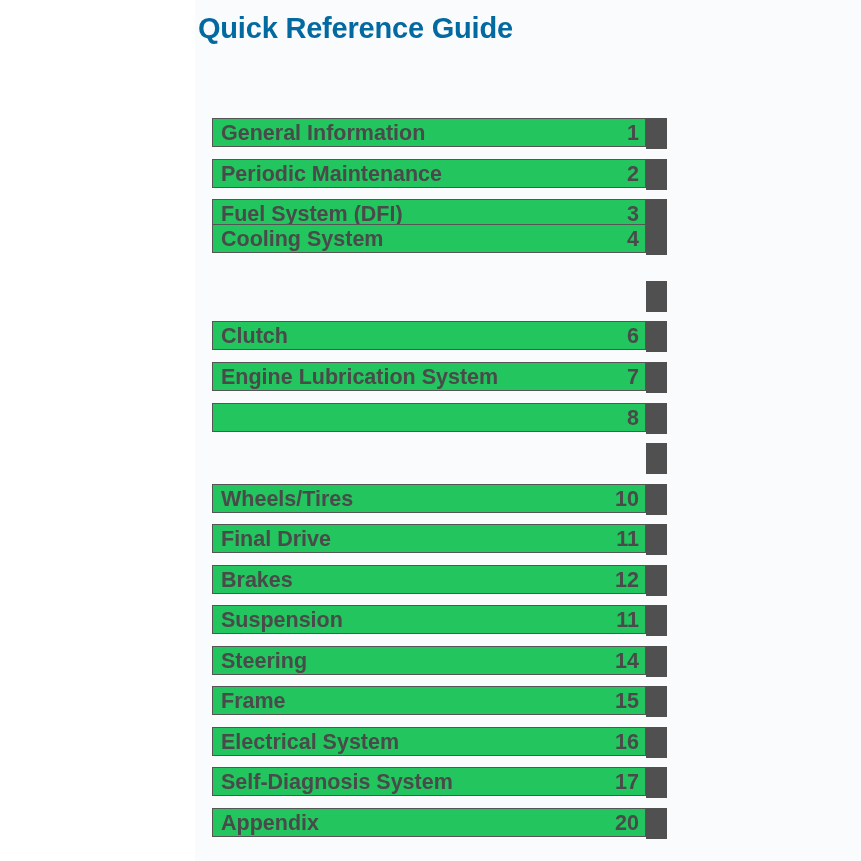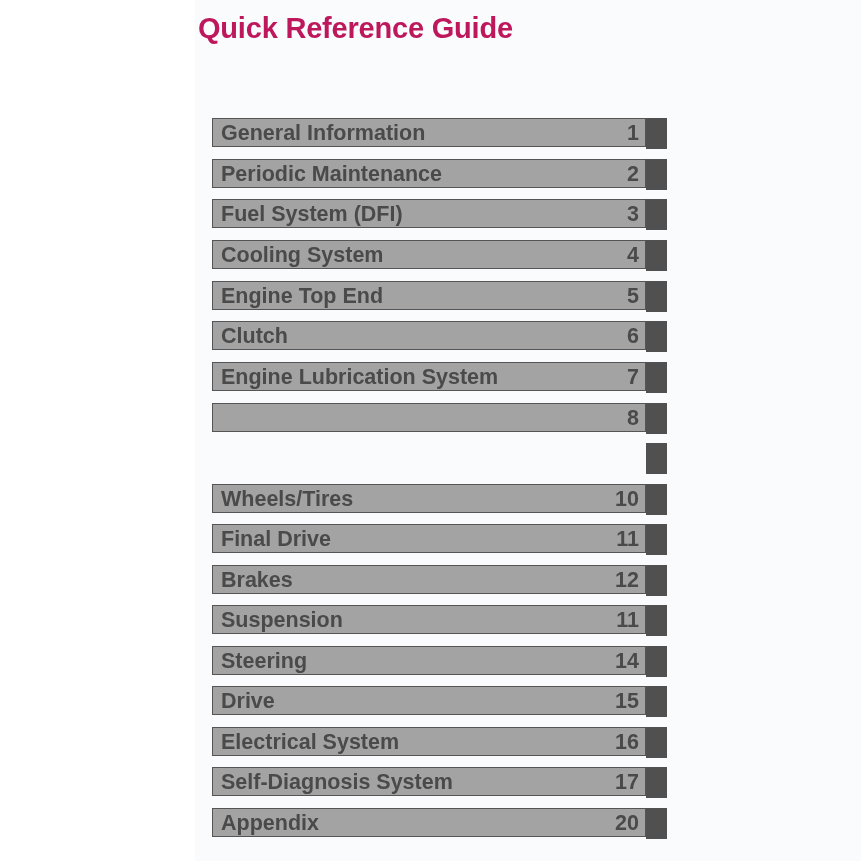--- a/index.html
+++ b/index.html
@@ -1,23 +1,23 @@
 <!DOCTYPE html>
 <html><head>
 <meta charset="utf-8">
 <style>
   html, body { margin:0; padding:0; }
   body { width:861px; height:861px; background:#ffffff; position:relative; overflow:hidden;
          font-family:"Liberation Sans", sans-serif; }
   .page { position:absolute; left:195px; top:0; width:666px; height:861px; background:#fafbfd; }
-  .title { position:absolute; left:198px; top:12px; font-size:29px; font-weight:bold; color:#be185d;
+  .title { position:absolute; left:198px; top:12px; font-size:29px; font-weight:bold; color:#0369a1;
            letter-spacing:-0.2px; white-space:nowrap; }
   .row { position:absolute; left:212px; width:455px; height:31px; }
   .box { position:absolute; left:0; top:0; width:432px; height:27px; border:1.5px solid #555;
-         background:#a3a3a3; }
+         background:#22c55e; }
   .label { position:absolute; left:8px; top:1px; font-size:21.5px; font-weight:bold; color:#4a4a4a;
            white-space:nowrap; line-height:27px; }
   .num { position:absolute; right:6px; top:1px; font-size:21.5px; font-weight:bold; color:#4a4a4a;
          line-height:27px; }
   .tab { position:absolute; left:434px; top:0; width:21px; height:31px; background:#505050; }
 </style>
 </head>
 <body>
 
 <div class="page"></div>
@@ -38,32 +38,28 @@
       </div>
       <div class="tab"></div>
     </div>
   <div class="row" style="top:199px">
       <div class="box">
         <span class="label">Fuel System (DFI)</span>
         <span class="num">3</span>
       </div>
       <div class="tab"></div>
     </div>
-  <div class="row" style="top:240px">
+  <div class="row" style="top:224px">
       <div class="box">
         <span class="label">Cooling System</span>
         <span class="num">4</span>
       </div>
       <div class="tab"></div>
     </div>
   <div class="row" style="top:281px">
-      <div class="box">
-        <span class="label">Engine Top End</span>
-        <span class="num">5</span>
-      </div>
       <div class="tab"></div>
     </div>
   <div class="row" style="top:321px">
       <div class="box">
         <span class="label">Clutch</span>
         <span class="num">6</span>
       </div>
       <div class="tab"></div>
     </div>
   <div class="row" style="top:362px">
@@ -112,21 +108,21 @@
     </div>
   <div class="row" style="top:646px">
       <div class="box">
         <span class="label">Steering</span>
         <span class="num">14</span>
       </div>
       <div class="tab"></div>
     </div>
   <div class="row" style="top:686px">
       <div class="box">
-        <span class="label">Drive</span>
+        <span class="label">Frame</span>
         <span class="num">15</span>
       </div>
       <div class="tab"></div>
     </div>
   <div class="row" style="top:727px">
       <div class="box">
         <span class="label">Electrical System</span>
         <span class="num">16</span>
       </div>
       <div class="tab"></div>

